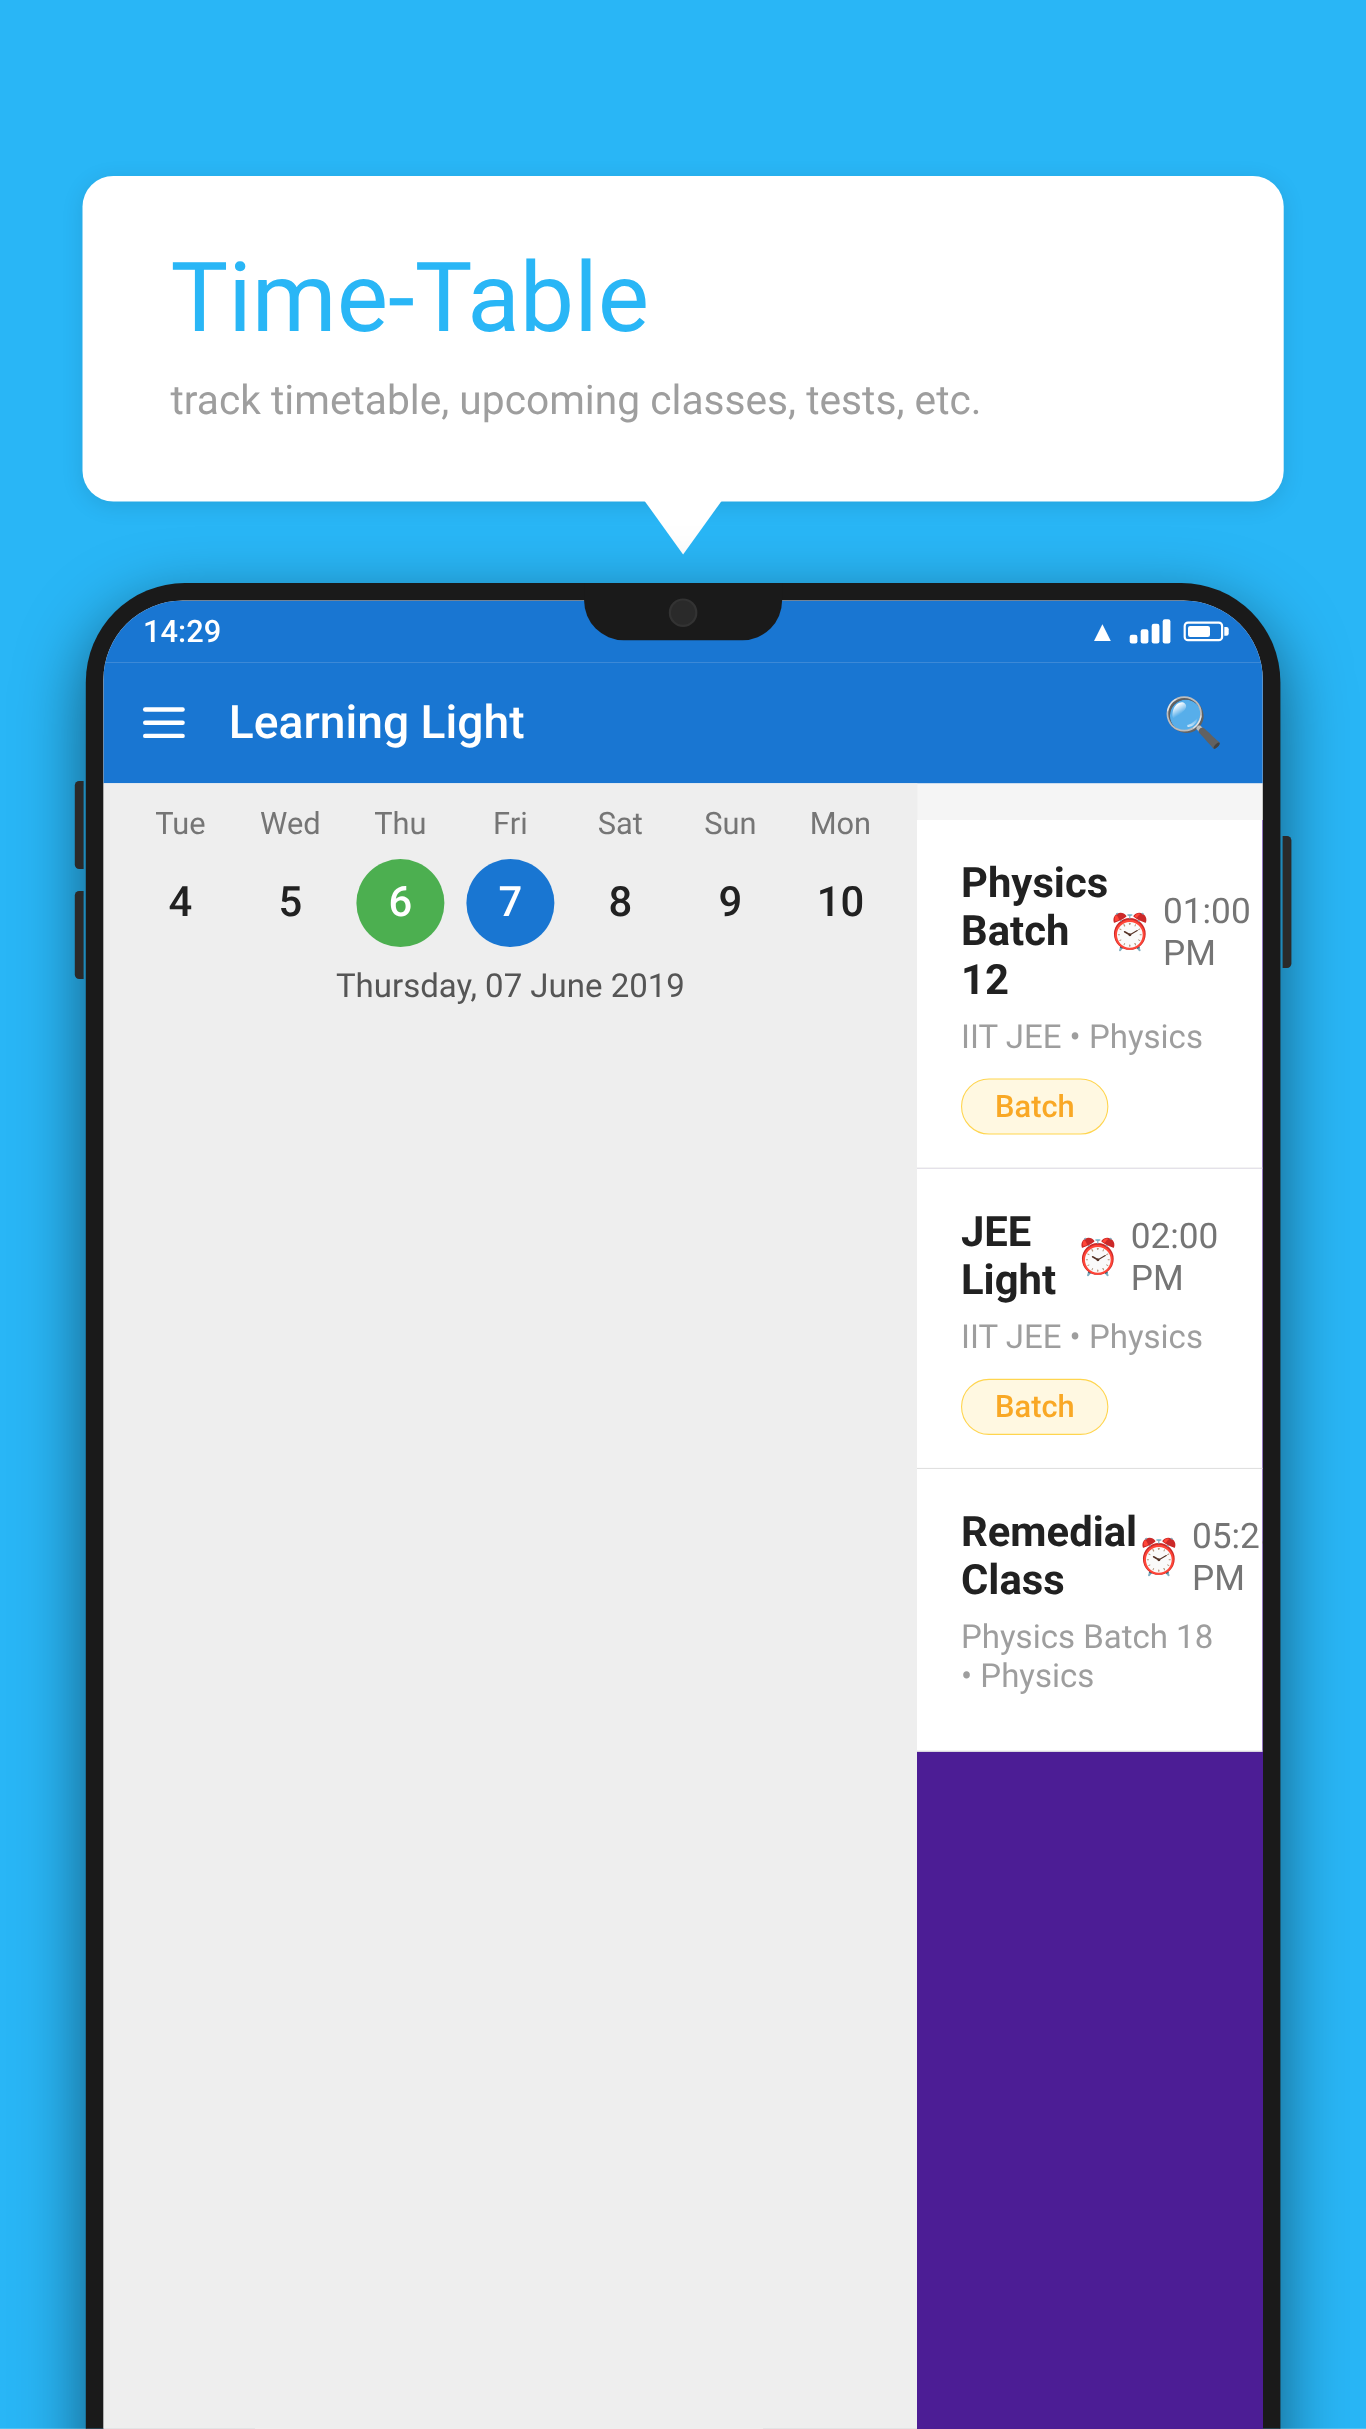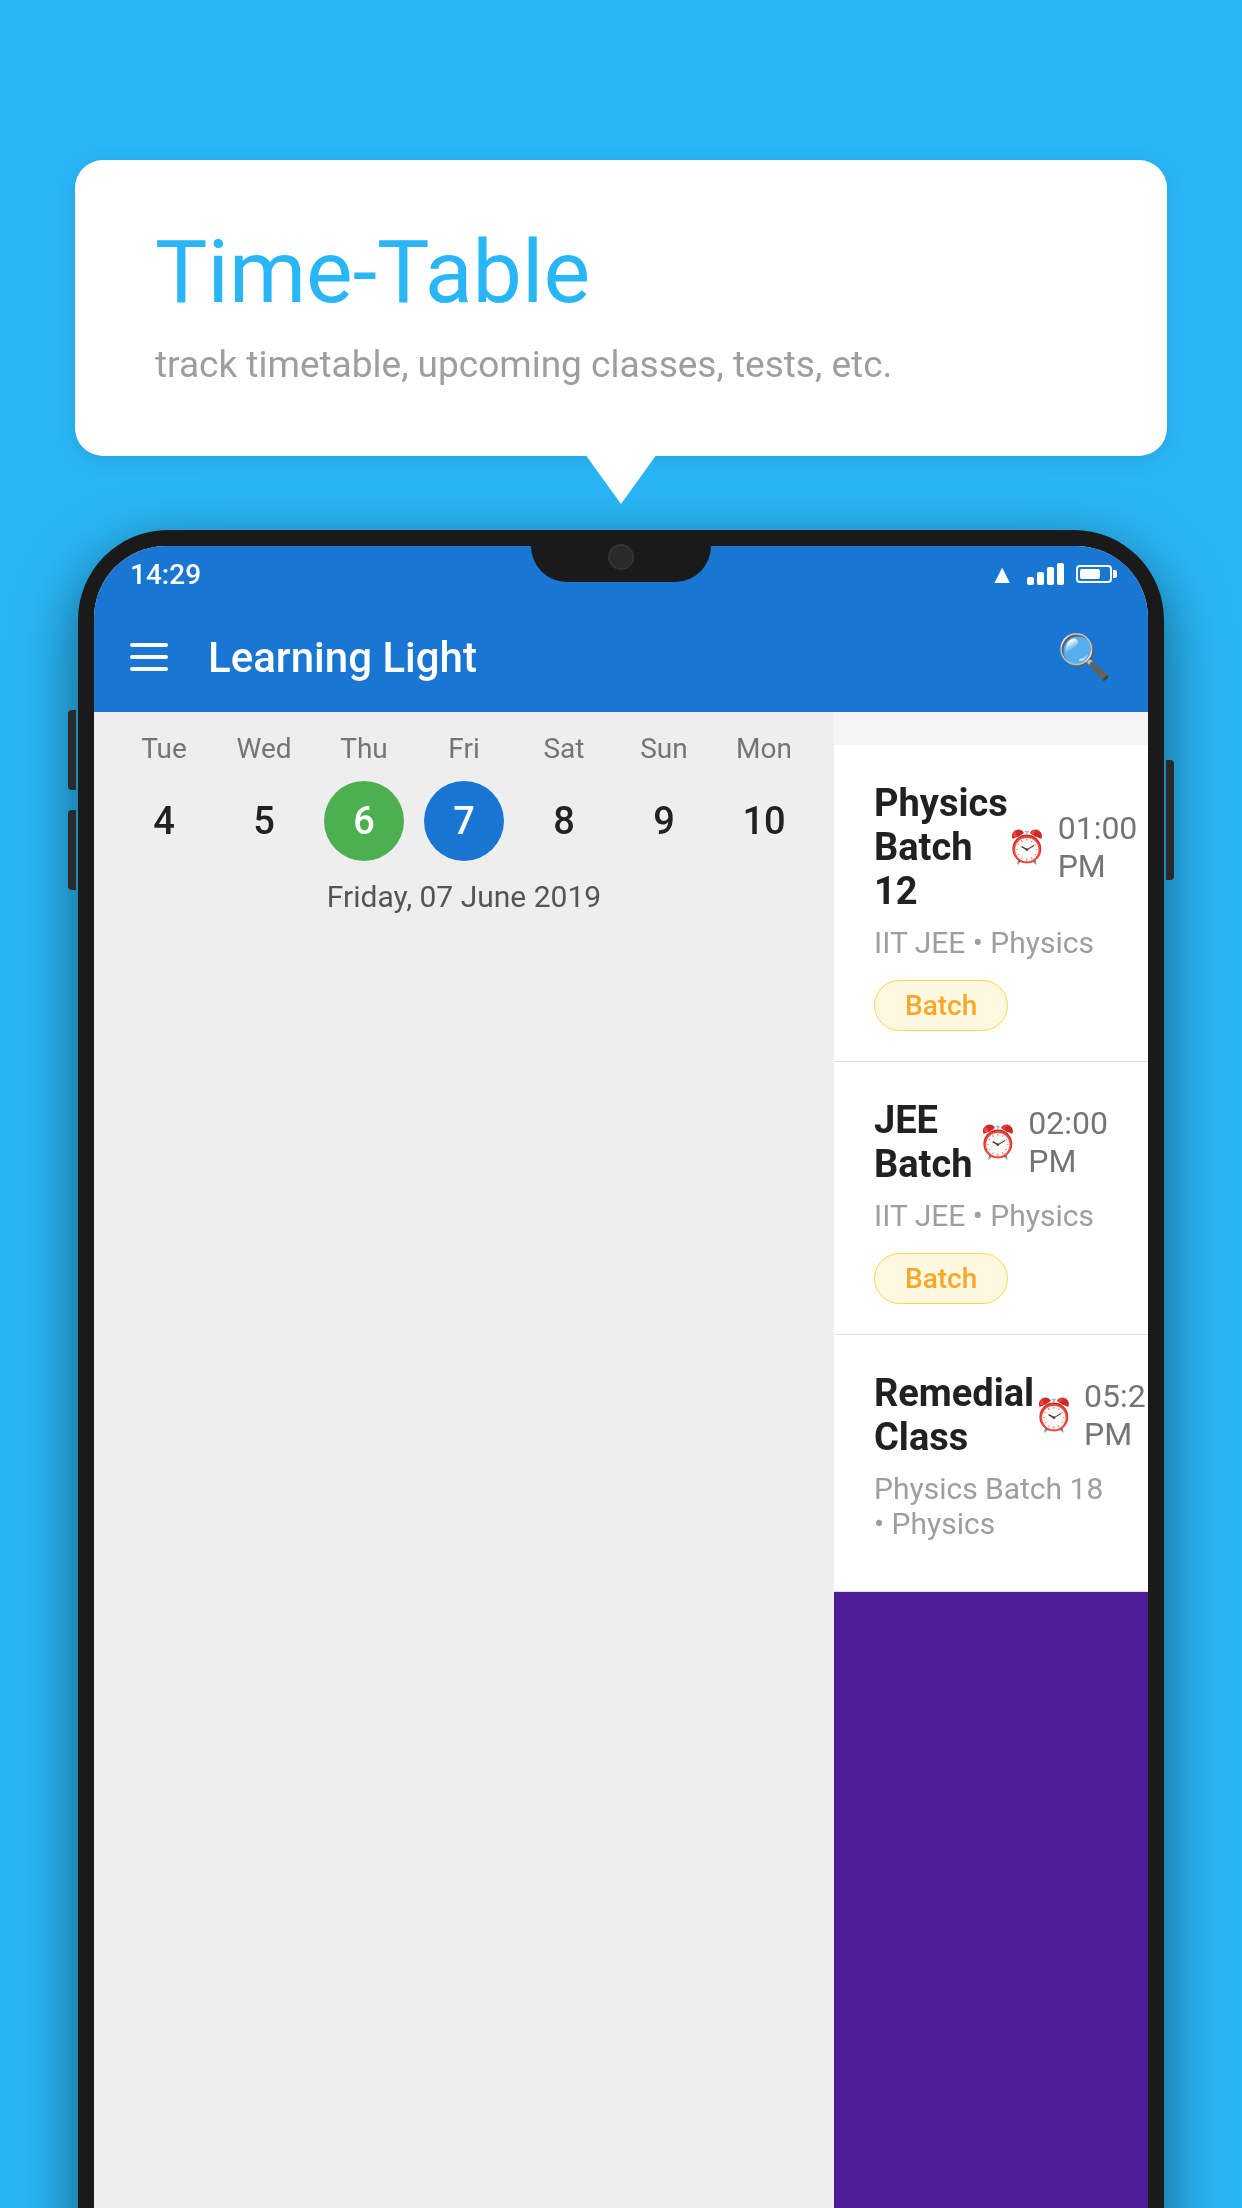--- a/index.html
+++ b/index.html
@@ -428,40 +428,40 @@
           <div class="calendar-dates-row">
             <div class="calendar-date">4</div>
             <div class="calendar-date">5</div>
             <div class="calendar-date today">6</div>
             <div class="calendar-date selected">7</div>
             <div class="calendar-date">8</div>
             <div class="calendar-date">9</div>
             <div class="calendar-date">10</div>
           </div>
 
-          <div class="calendar-selected-date">Friday, 07 June 2019</div>
+          <div class="calendar-selected-date">Thursday, 07 June 2019</div>
         </div>
 
         <div class="schedule-list">
 
           <div class="schedule-item">
             <div class="schedule-item-header">
               <span class="schedule-item-title">Physics Batch 12</span>
               <div class="schedule-item-time">
                 <span class="clock-icon">⏰</span>
                 <span>01:00 PM</span>
               </div>
             </div>
             <div class="schedule-item-subtitle">IIT JEE • Physics</div>
             <span class="batch-badge">Batch</span>
           </div>
 
           <div class="schedule-item">
             <div class="schedule-item-header">
-              <span class="schedule-item-title">JEE Batch</span>
+              <span class="schedule-item-title">JEE Light</span>
               <div class="schedule-item-time">
                 <span class="clock-icon">⏰</span>
                 <span>02:00 PM</span>
               </div>
             </div>
             <div class="schedule-item-subtitle">IIT JEE • Physics</div>
             <span class="batch-badge">Batch</span>
           </div>
 
           <div class="schedule-item">

